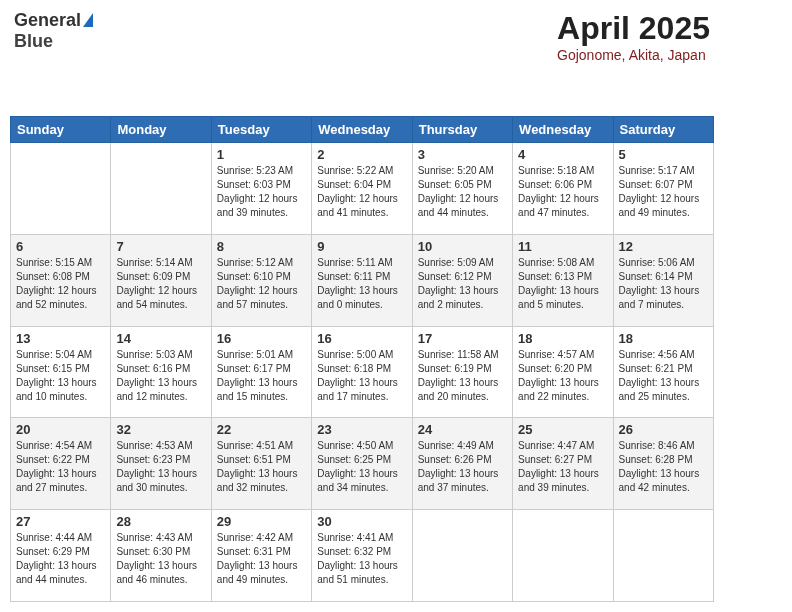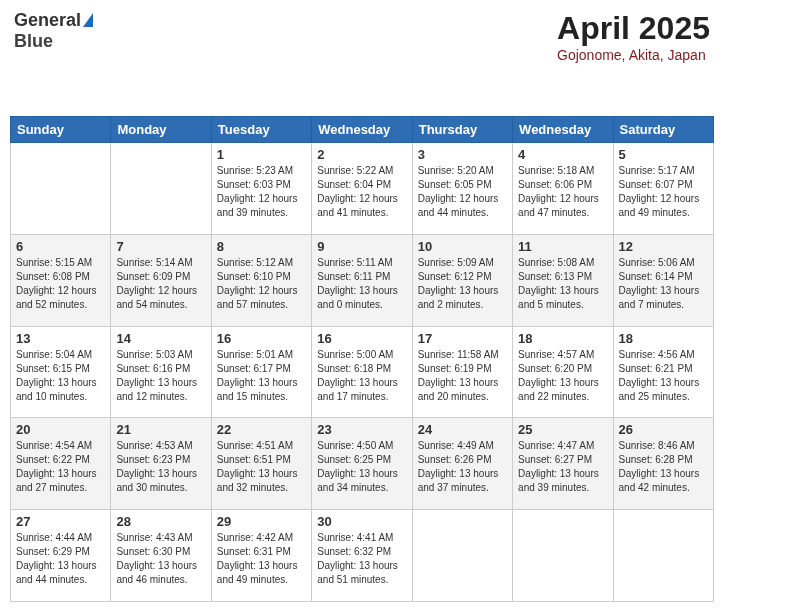--- a/index.html
+++ b/index.html
@@ -264,21 +264,21 @@
           </td>
         </tr>
         <tr>
           <td>
             <span class="day-num">20</span>
             <div class="cell-info">Sunrise: 4:54 AM
 Sunset: 6:22 PM
 Daylight: 13 hours and 27 minutes.</div>
           </td>
           <td>
-            <span class="day-num">21</span>
+            <span class="day-num">32</span>
             <div class="cell-info">Sunrise: 4:53 AM
 Sunset: 6:23 PM
 Daylight: 13 hours and 30 minutes.</div>
           </td>
           <td>
             <span class="day-num">22</span>
             <div class="cell-info">Sunrise: 4:51 AM
 Sunset: 6:51 PM
 Daylight: 13 hours and 32 minutes.</div>
           </td>

